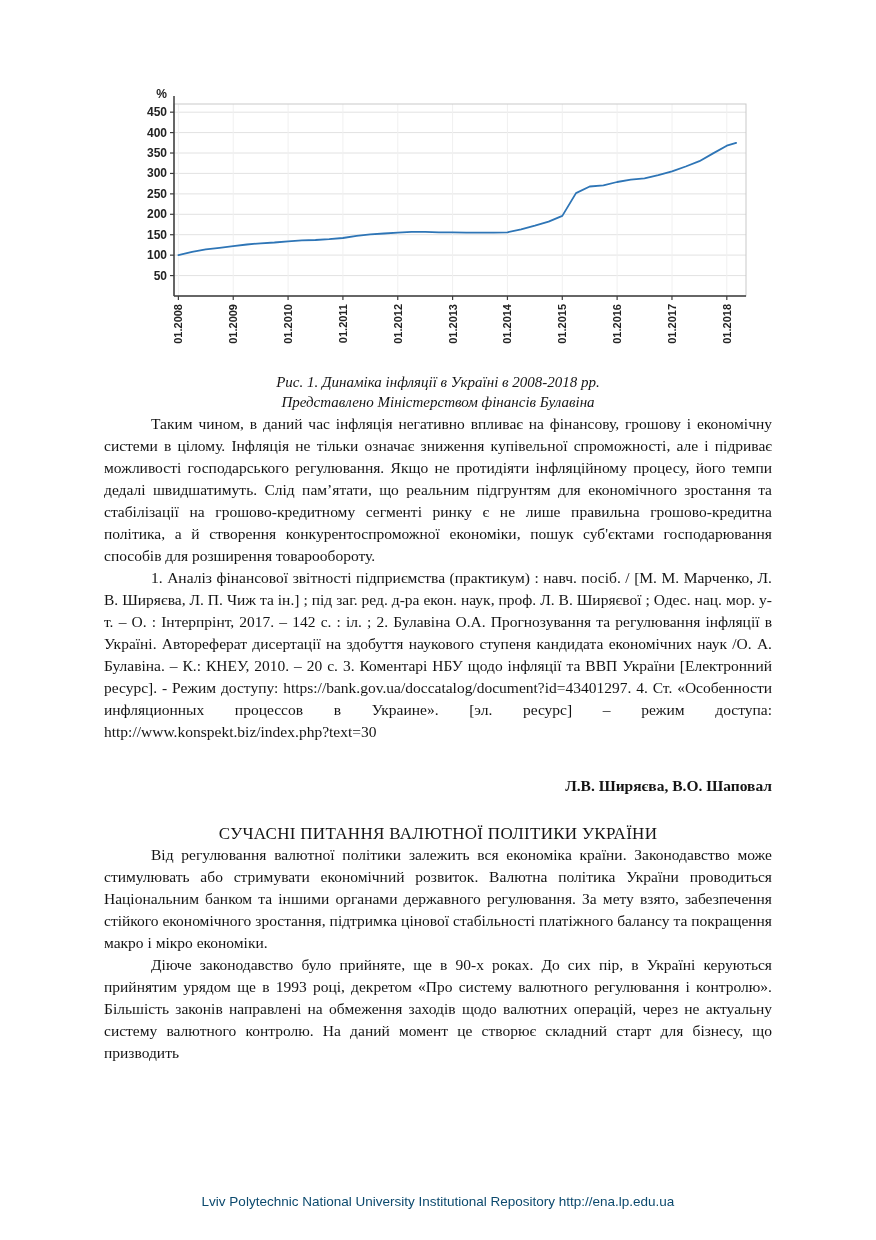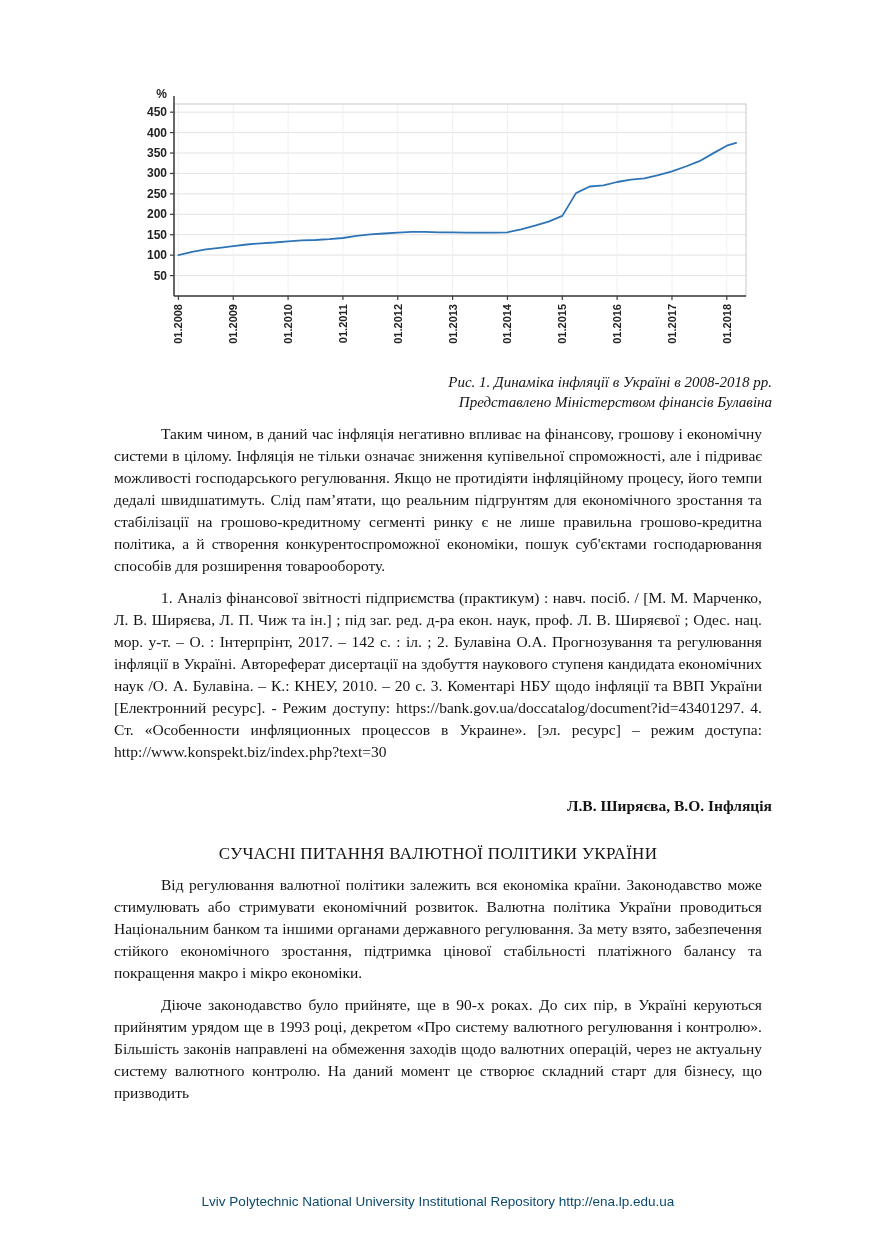--- a/index.html
+++ b/index.html
@@ -5,23 +5,23 @@
   html,body{margin:0;padding:0;background:#ffffff;}
   body{
     width:876px;height:1240px;overflow:hidden;position:relative;
     font-family:"Liberation Serif",serif;color:#141414;
   }
   .page{box-sizing:border-box;width:876px;height:1240px;padding:88px 104px 0;position:relative;}
   .chart-block{width:640px;margin:0 auto;}
   .chart-block svg{display:block;}
   .ytick{font-family:"Liberation Sans",sans-serif;font-size:12px;font-weight:bold;fill:#222;}
   .xtick{font-family:"Liberation Sans",sans-serif;font-size:11px;font-weight:bold;fill:#222;}
-  .caption{text-align:right;font-style:italic;font-size:15px;line-height:1.35;margin-top:16px;}
+  .caption{text-align:center;font-style:italic;font-size:15px;line-height:1.35;margin-top:16px;}
   p.body-par{
-    font-size:15.5px;line-height:1.42;text-align:justify;margin:10px;
+    font-size:15.5px;line-height:1.42;text-align:justify;margin:0;
     text-indent:47px;
   }
   .par1{margin-top:26px;}
   .refs{margin-top:24px;}
   .authors{margin-top:32px;text-align:right;font-weight:bold;font-size:15.5px;line-height:1.4;}
   .affiliation{text-align:right;font-size:15.5px;line-height:1.4;}
   h1.title{
     text-align:center;font-size:17px;font-weight:normal;letter-spacing:.3px;
     margin:28px 0 0;
   }
@@ -109,21 +109,21 @@
 
   <div class="caption">
     <div>Рис. 1.  Динаміка інфляції в Україні в 2008-2018 рр.</div>
     <div>Представлено Міністерством фінансів Булавіна</div>
   </div>
 
   <p class="body-par par1">Таким чином, в даний час інфляція негативно впливає на фінансову, грошову і економічну системи в цілому. Інфляція не тільки означає зниження купівельної спроможності, але і підриває можливості господарського регулювання. Якщо не протидіяти інфляційному процесу, його темпи дедалі швидшатимуть. Слід пам’ятати, що реальним підгрунтям для економічного зростання та стабілізації на грошово-кредитному сегменті ринку є не лише правильна грошово-кредитна політика, а й створення конкурентоспроможної економіки, пошук суб'єктами господарювання способів для розширення товарообороту.</p>
 
   <p class="body-par refs">1. Аналіз фінансової звітності підприємства (практикум) : навч. посіб. / [М. М. Марченко, Л. В. Ширяєва, Л. П. Чиж та ін.] ; під заг. ред. д-ра екон. наук, проф. Л. В. Ширяєвої ; Одес. нац. мор. у-т. – О. : Інтерпрінт, 2017. – 142 с. : іл. ; 2. Булавіна О.А. Прогнозування та регулювання інфляції в Україні. Автореферат дисертації на здобуття наукового ступеня кандидата економічних наук /О. А. Булавіна. – К.: КНЕУ, 2010. – 20 с. 3. Коментарі НБУ щодо інфляції та ВВП України [Електронний ресурс]. - Режим доступу: https://bank.gov.ua/doccatalog/document?id=43401297. 4. Ст. «Особенности инфляционных процессов в Украине». [эл. ресурс] – режим доступа: http://www.konspekt.biz/index.php?text=30</p>
 
-  <div class="authors">Л.В. Ширяєва, В.О. Інфляція</div>
+  <div class="authors">Л.В. Ширяєва, В.О. Шаповал</div>
 
   <h1 class="title">СУЧАСНІ ПИТАННЯ ВАЛЮТНОЇ ПОЛІТИКИ УКРАЇНИ</h1>
 
   <p class="body-par par2">Від регулювання валютної політики залежить вся економіка країни. Законодавство може стимулювать або стримувати економічний розвиток. Валютна політика України проводиться Національним банком та іншими органами державного регулювання. За мету взято, забезпечення стійкого економічного зростання, підтримка цінової стабільності платіжного балансу та покращення макро і мікро економіки.</p>
   <p class="body-par">Діюче законодавство було прийняте, ще в 90-х роках. До сих пір, в Україні керуються прийнятим урядом ще в 1993 році, декретом «Про систему валютного регулювання і контролю». Більшість законів направлені на обмеження заходів щодо валютних операцій, через не актуальну систему валютного контролю. На даний момент це створює складний старт для бізнесу, що призводить</p>
 
   <div class="footer">Lviv Polytechnic National University Institutional Repository http://ena.lp.edu.ua</div>
 
 </div>
 

